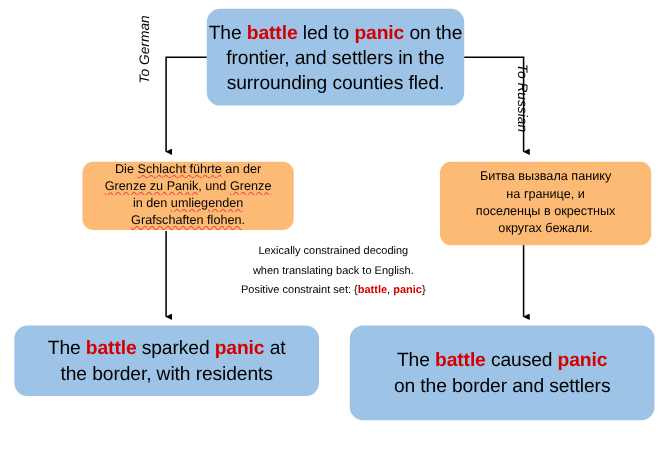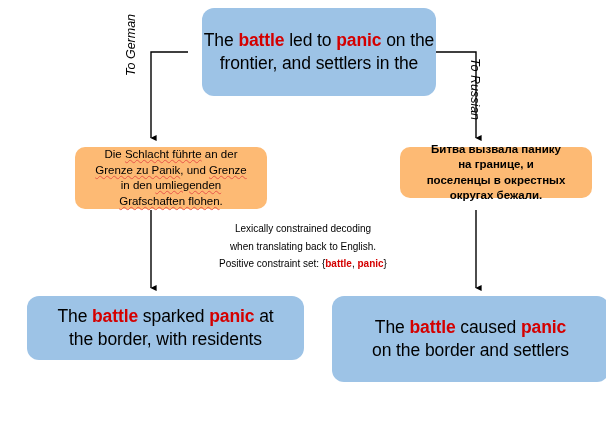--- a/index.html
+++ b/index.html
@@ -34,21 +34,20 @@
     position: absolute;
     box-sizing: border-box;
     display: flex;
     align-items: center;
     justify-content: center;
     text-align: center;
   }
   .box-blue {
     background: #9dc3e6;
     border-radius: 12px;
-    margin-left: 14px;
   }
   .box-gray {
     background: #fdba74;
     border-radius: 10px;
     margin-left: 20px;
   }
   .box-blue .txt {
     font-size: 17.5px;
     line-height: 23px;
     letter-spacing: -0.1px;
@@ -83,22 +82,21 @@
     left: 55px;
     top: 147px;
     width: 192px;
     height: 62px;
   }
   
   #box-russian {
     left: 380px;
     top: 147px;
     width: 192px;
-    height: 51px;
-    font-weight: bold;
+    height: 76px;
   }
   
   #box-out-left {
     left: 13px;
     top: 296px;
     width: 277px;
     height: 64px;
   }
   #box-out-right {
     left: 318px;
@@ -165,20 +163,21 @@
 
     <g>
       <path d="M476,210 L476,288" fill="none" stroke="#000000" stroke-width="1.4" marker-end="url(#ah)"></path>
     </g>
   </svg>
 
   <div class="box box-blue" id="box-source">
     <div class="txt">
       <span>The </span><b class="kw">battle</b><span> led to </span><b class="kw">panic</b><span> on the</span><br>
       <span>frontier, and settlers in the</span><br>
+      <span>surrounding counties fled.</span>
     </div>
   </div>
 
   <div class="edge-label" id="label-to-german">To German</div>
   <div class="edge-label" id="label-to-russian">To Russian</div>
 
   <div class="box box-gray" id="box-german">
     <div class="txt">
       <span>Die </span><span class="sq">Schlacht führte</span><span> an der</span><br>
       <span class="sq">Grenze zu Panik</span><span>, und </span><span class="sq">Grenze</span><br>

